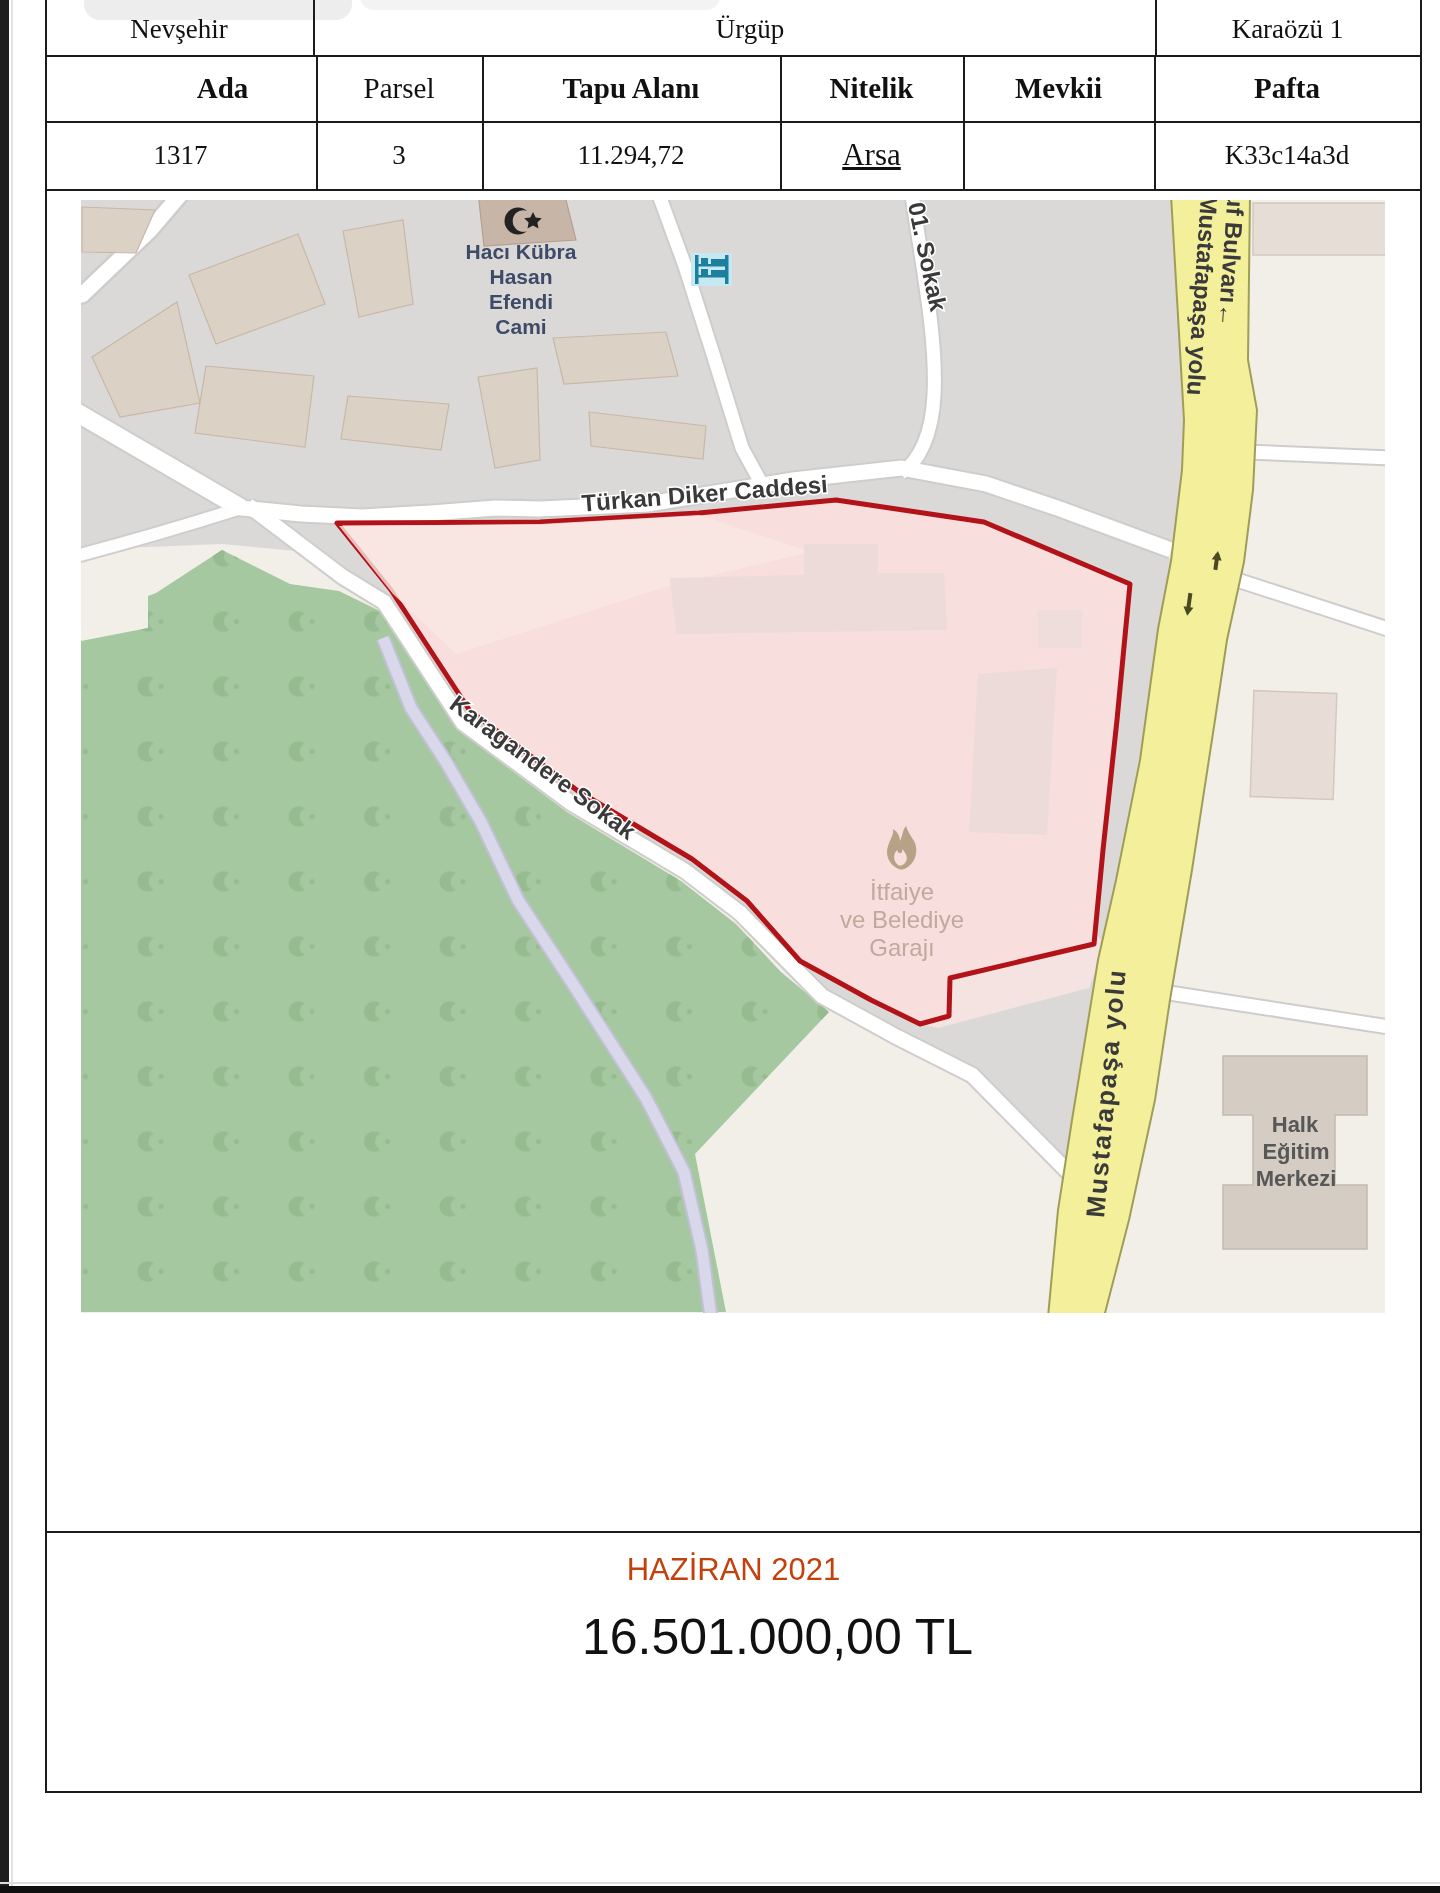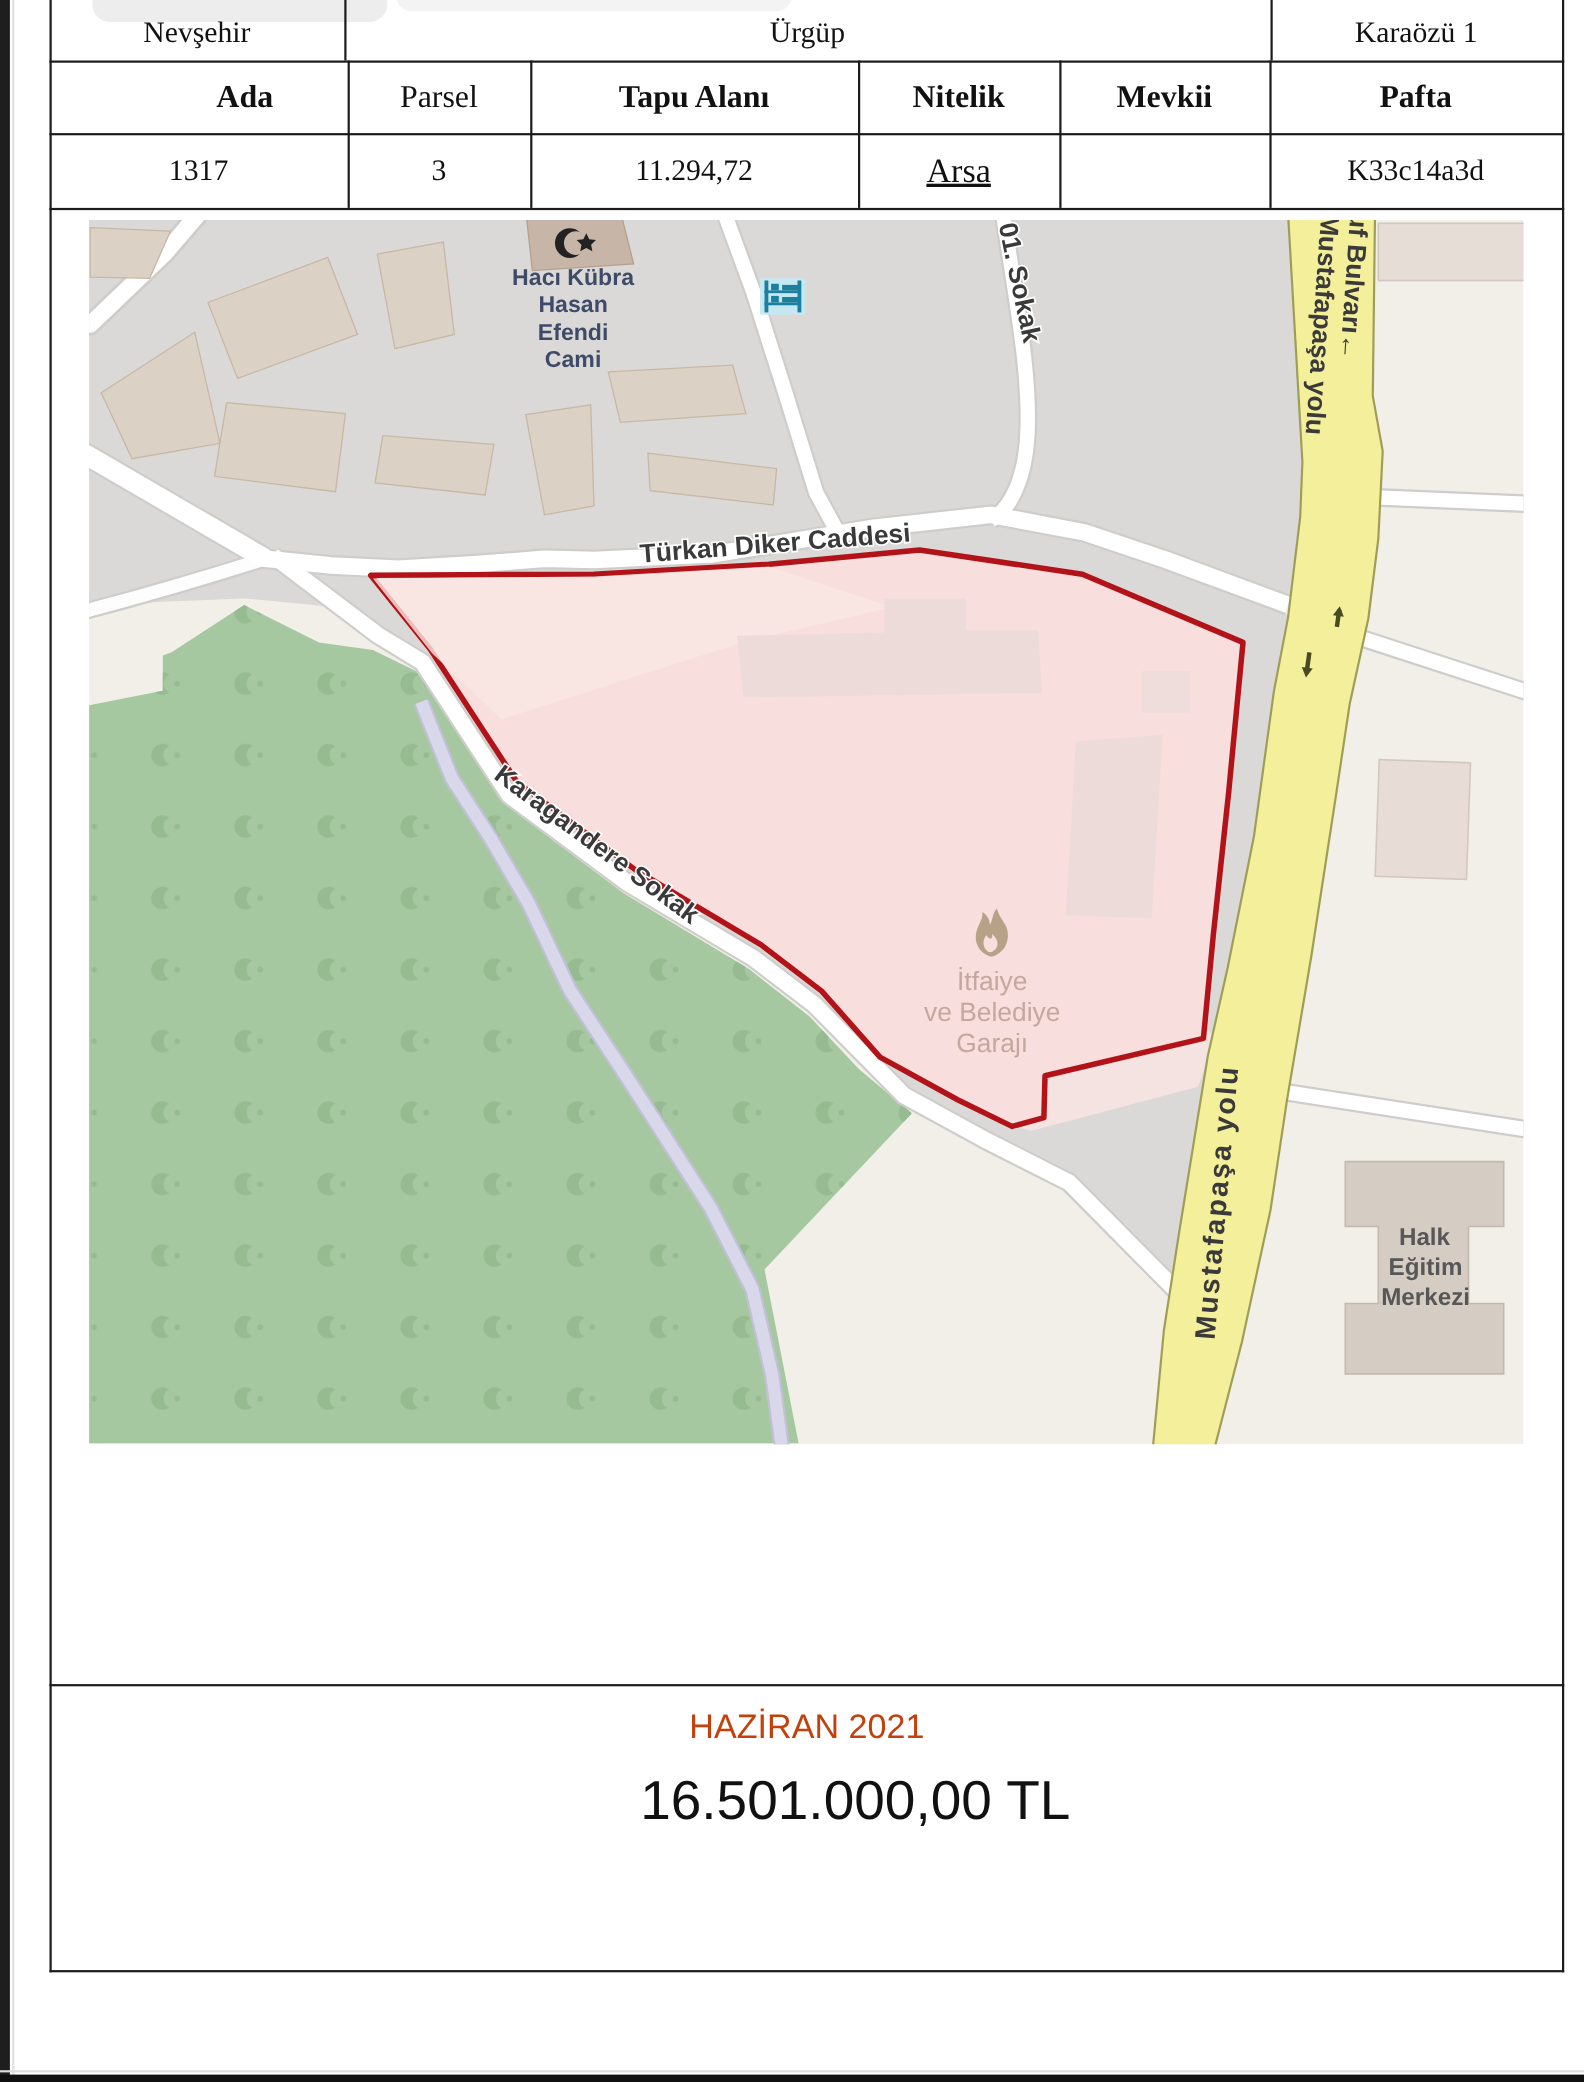--- a/index.html
+++ b/index.html
@@ -46,21 +46,21 @@
 <div class="ln" style="left:482px;top:55px;width:2px;height:134px;"></div>
 
 <div class="ln" style="left:780px;top:55px;width:2px;height:134px;"></div>
 
 <div class="ln" style="left:963px;top:55px;width:2px;height:134px;"></div>
 
 <div class="ln" style="left:1154px;top:55px;width:2px;height:134px;"></div>
 
 <div class="cell" style="left:45px;top:0;width:268px;height:55px;line-height:58px;font-size:27px;">Nevşehir</div>
 
-<div class="cell" style="left:313px;top:0;width:842px;height:55px;line-height:58px;font-size:27px;">Ürgüp</div>
+<div class="cell" style="left:313px;top:0;width:842px;height:55px;line-height:58px;font-size:27px;padding-left:16px;">Ürgüp</div>
 
 <div class="cell" style="left:1155px;top:0;width:265px;height:55px;line-height:58px;font-size:27px;">Karaözü 1</div>
 
 <div class="cell" style="left:45px;top:55px;width:271px;height:66px;line-height:66px;font-size:29px;font-weight:bold;padding-left:42px;">Ada</div>
 
 <div class="cell" style="left:316px;top:55px;width:166px;height:66px;line-height:66px;font-size:29px;font-weight:normal;">Parsel</div>
 
 <div class="cell" style="left:482px;top:55px;width:298px;height:66px;line-height:66px;font-size:29px;font-weight:bold;">Tapu Alanı</div>
 
 <div class="cell" style="left:780px;top:55px;width:183px;height:66px;line-height:66px;font-size:29px;font-weight:bold;">Nitelik</div>

